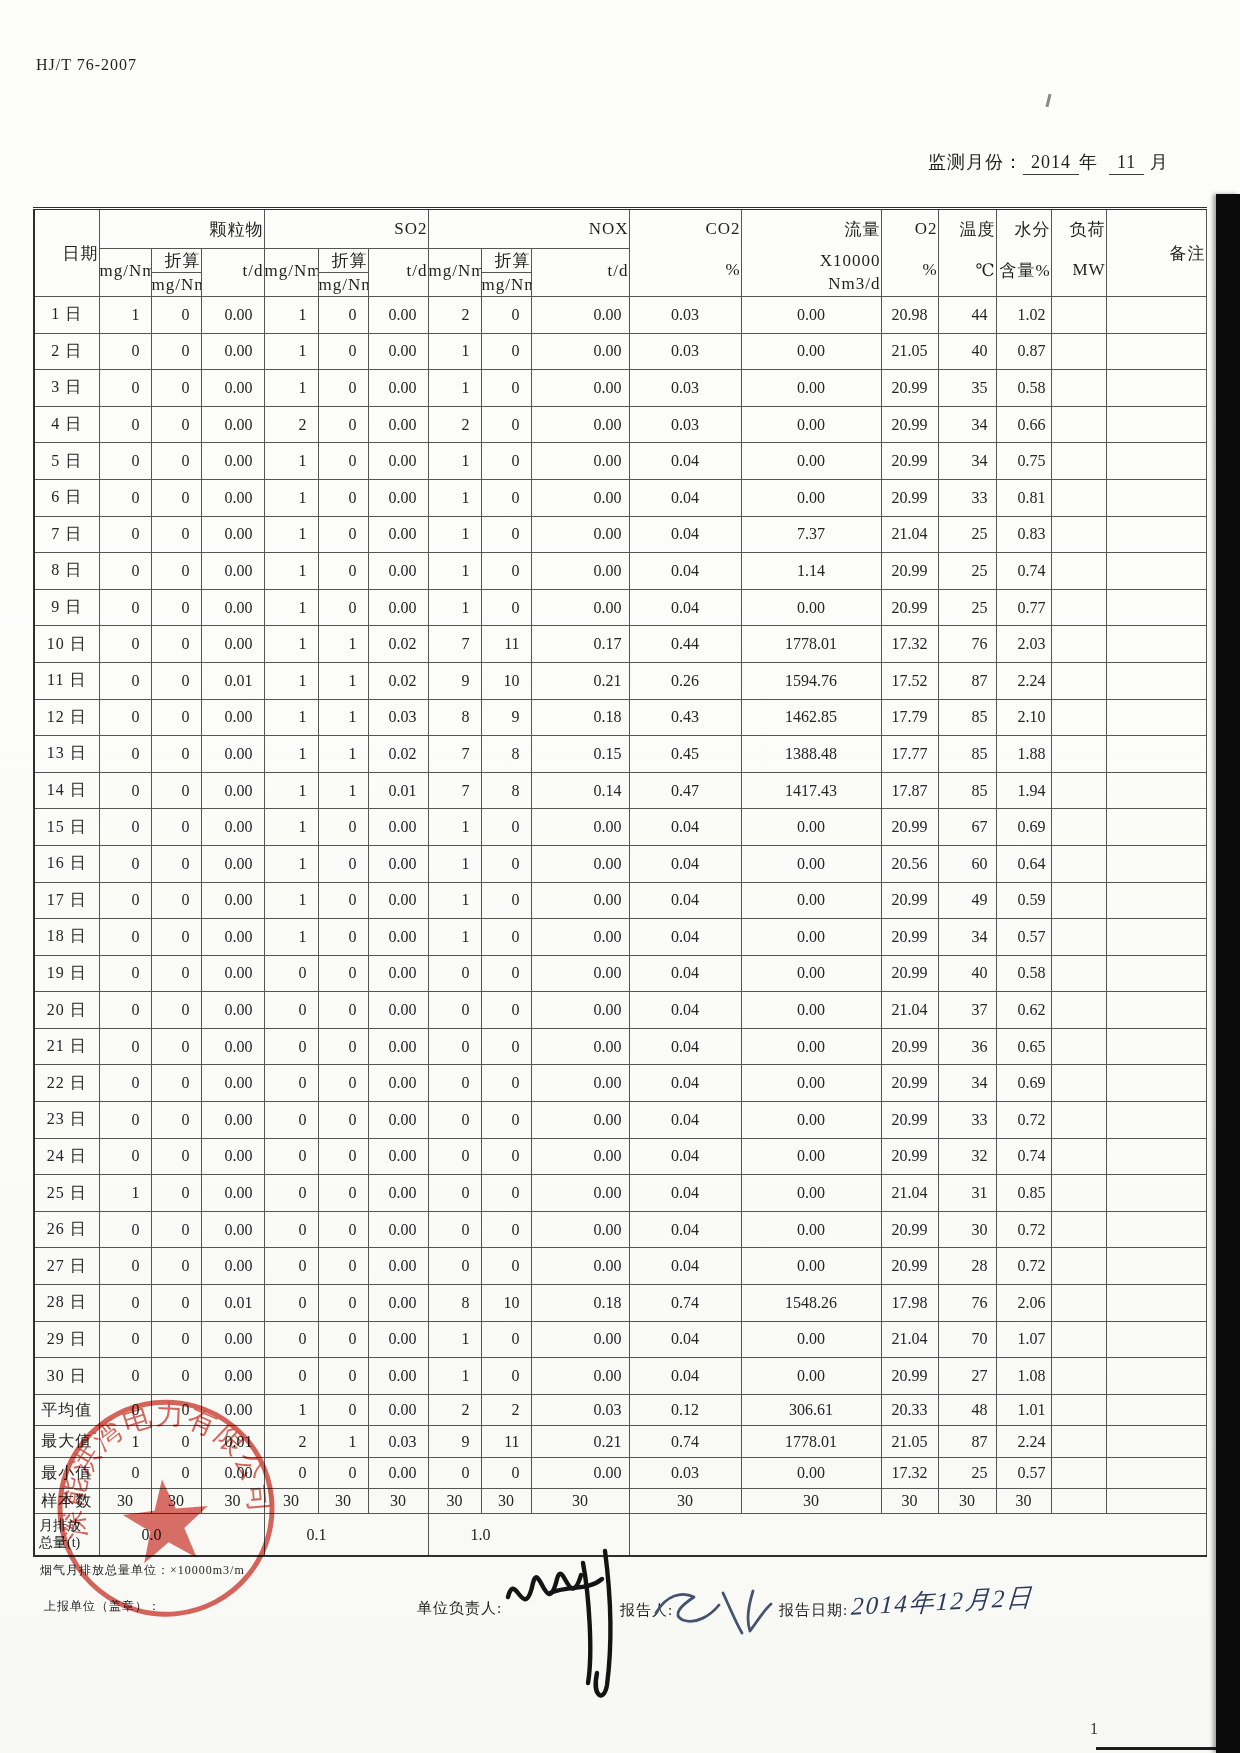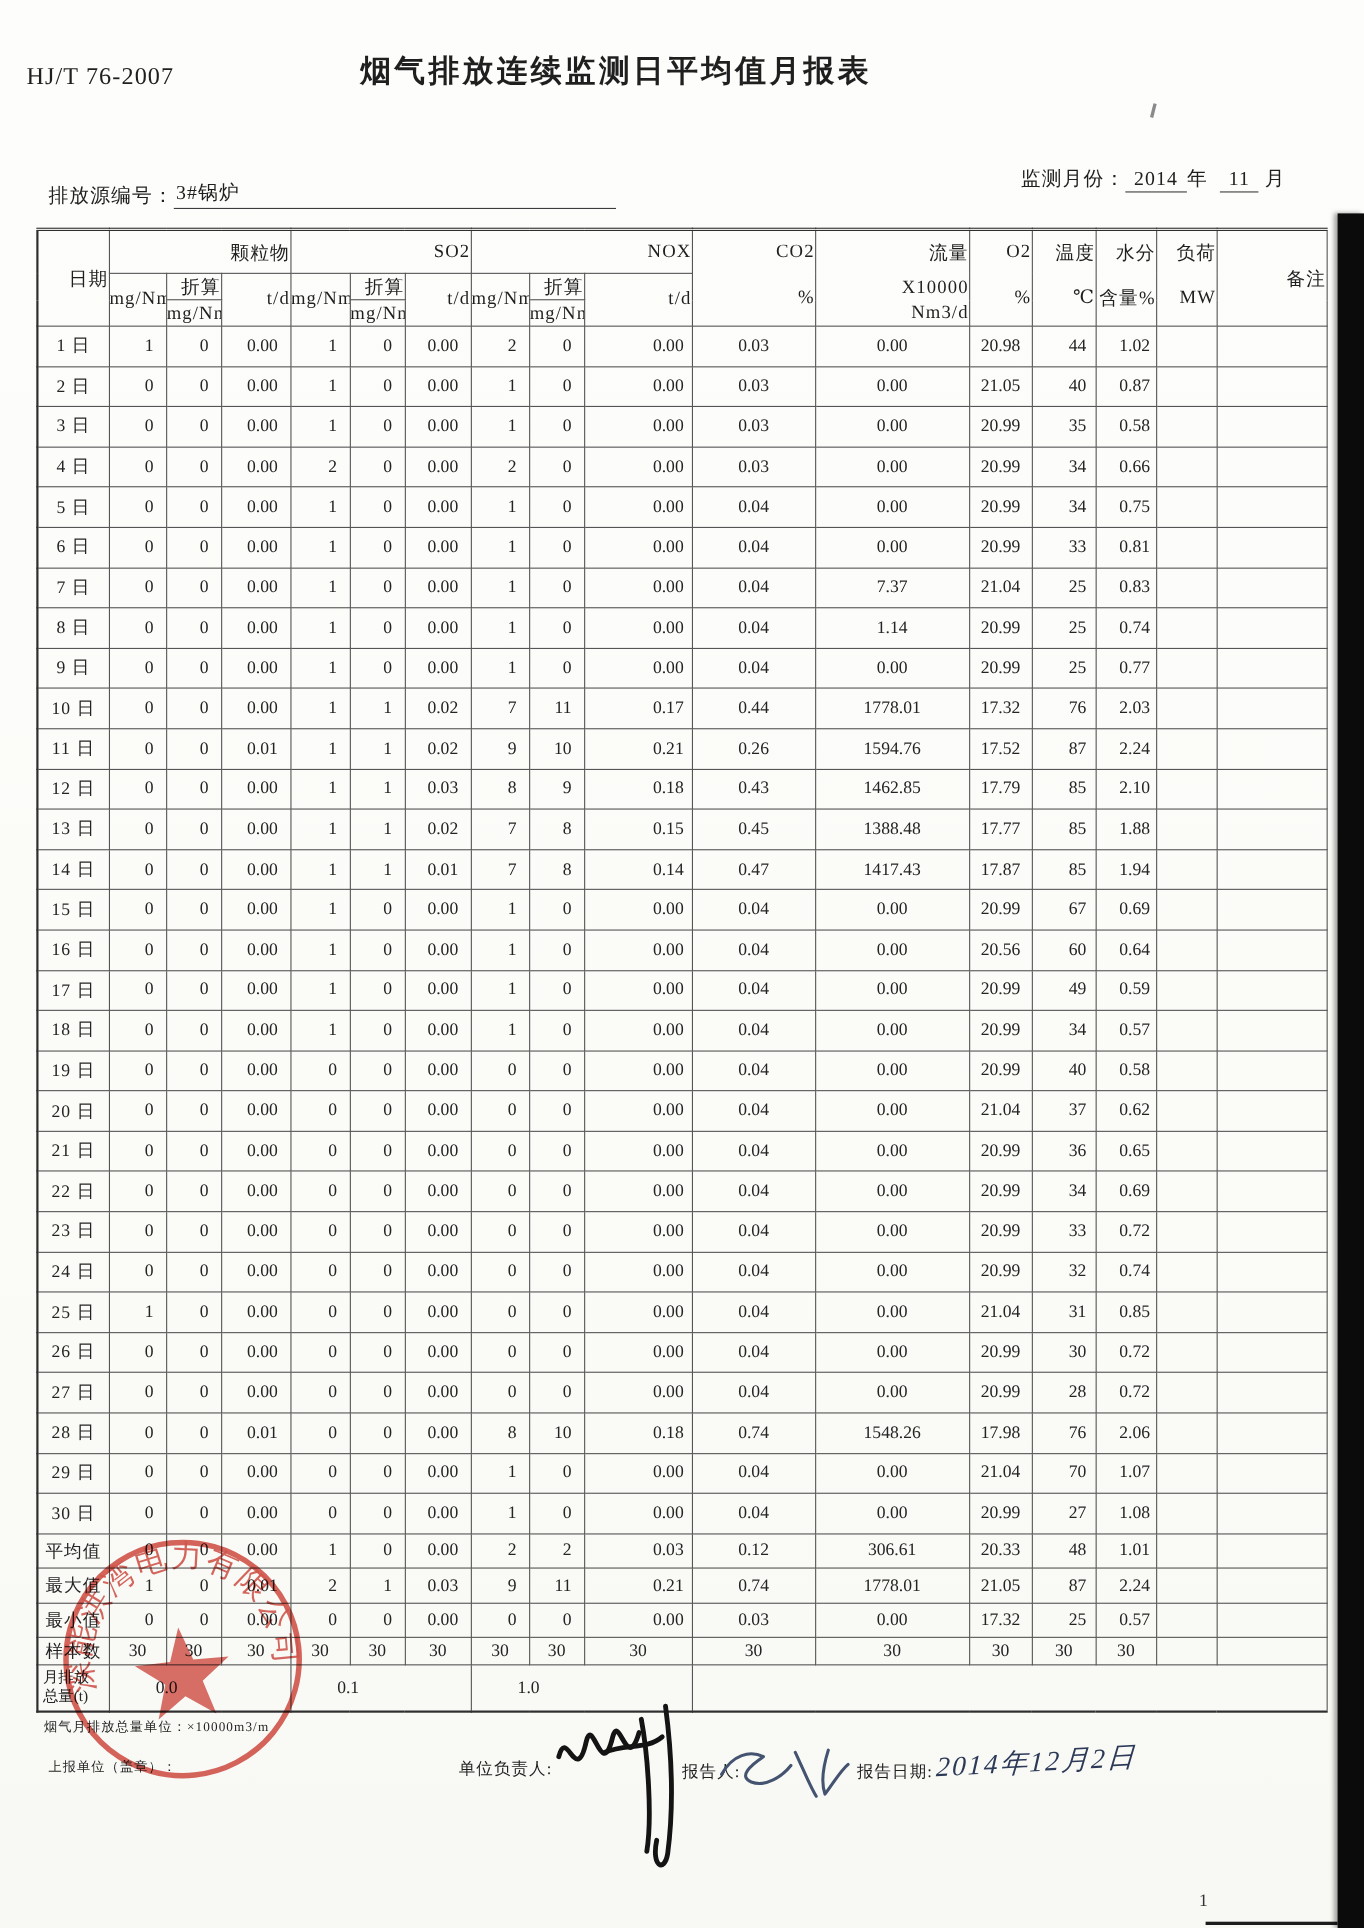--- a/index.html
+++ b/index.html
@@ -1,20 +1,20 @@
 <!DOCTYPE html>
 <html><head>
 <meta charset="utf-8">
 <style>
   *{margin:0;padding:0;box-sizing:border-box}
   html,body{width:1240px;height:1753px}
   body{position:relative;background:#f4f4f2;font-family:"Liberation Serif","DejaVu Serif",serif;color:#1f1f1f;overflow:hidden}
   .page{position:absolute;left:0;top:0;width:1240px;height:1753px;background:linear-gradient(180deg,#fdfdfb 0%,#fbfbf8 60%,#f8f8f5 100%)}
 
-  .standard{position:absolute;left:24px;top:56px;font-size:22px;letter-spacing:1px}
+  .standard{position:absolute;left:36px;top:56px;font-size:16px;letter-spacing:1px}
   .title{position:absolute;left:0;top:46px;width:1120px;text-align:center;font-size:28px;font-weight:bold;letter-spacing:3px;font-family:"Liberation Sans","DejaVu Sans",sans-serif}
   .info-line{position:absolute;font-size:18px;letter-spacing:1px}
   .src-name{left:44px;top:118px}
   .src-id{left:44px;top:163px}
   .month-line{left:928px;top:150px}
   .fill-ul{display:inline-block;border-bottom:1px solid #3c3c3c;padding:0 4px 2px 2px;vertical-align:bottom}
   .w310{min-width:308px}
   .w400{min-width:402px}
   .ul-val{display:inline-block;border-bottom:1px solid #3c3c3c;padding:0 8px 1px 8px}
 
@@ -66,26 +66,22 @@
   .scan-band{position:absolute;left:1216px;top:194px;width:24px;height:1559px;background:#0b0b0b;box-shadow:-3px 0 4px rgba(0,0,0,.35);z-index:7}
   .tiny-mark{position:absolute;left:1047px;top:94px;width:3px;height:13px;background:#8a8a8a;transform:rotate(14deg)}
   .bottom-smudge{position:absolute;left:1096px;top:1747px;width:120px;height:3px;background:#1c1c1c}
 </style>
 </head>
 <body>
 
 <div class="page">
 
   <div class="standard">HJ/T 76-2007</div>
-  <div class="title">烟气排放连续监测日平均值月报表</div>
-
-
-  <div class="info-line src-id">
-    <span>排放源编号：</span><span class="fill-ul w400">3#锅炉</span>
-  </div>
+
+
 
   <div class="info-line month-line">
     <span>监测月份：</span><span class="ul-val">2014</span><span>年</span>&nbsp;&nbsp;<span class="ul-val">11</span>&nbsp;<span>月</span>
   </div>
 
   <table class="report">
     <colgroup>
       <col style="width:65px">
         <col style="width:52px">
         <col style="width:50px">

